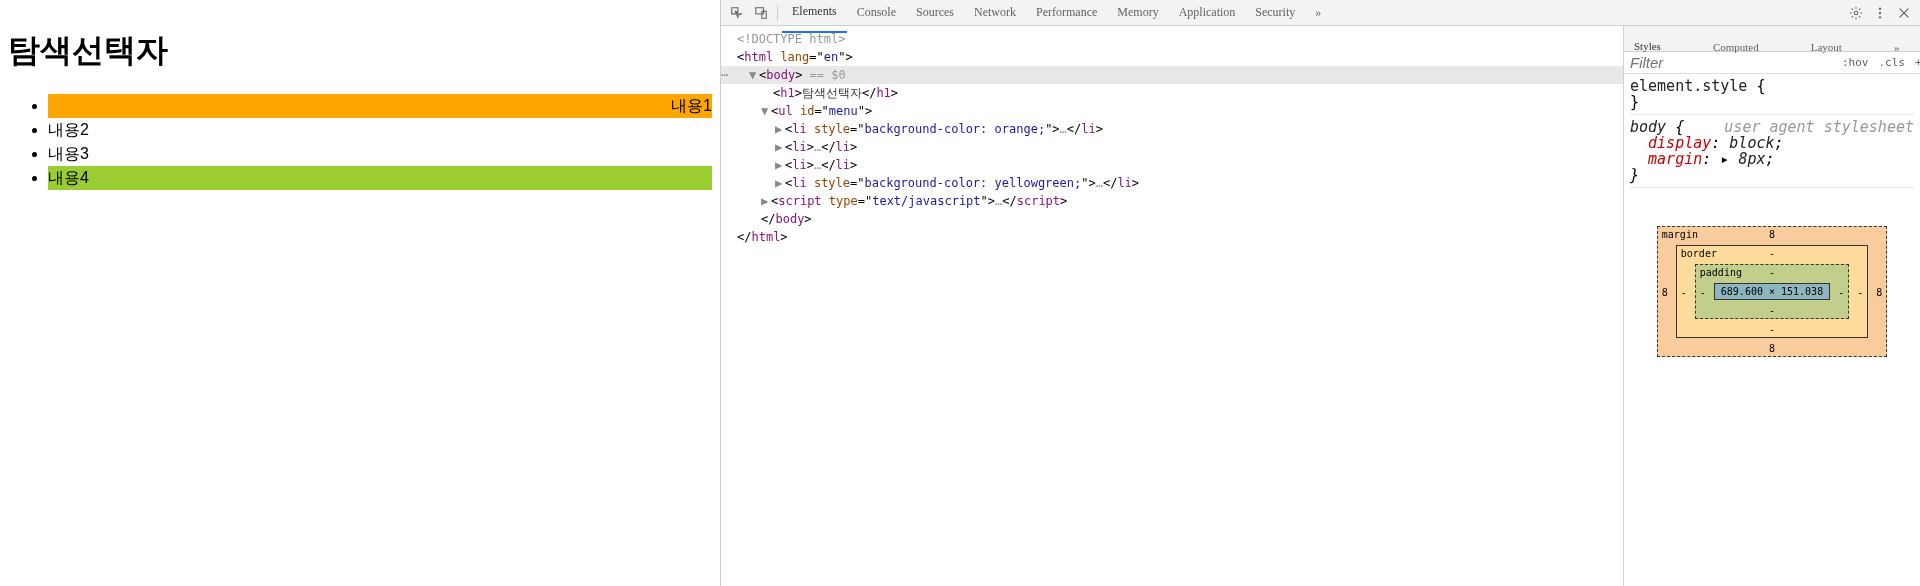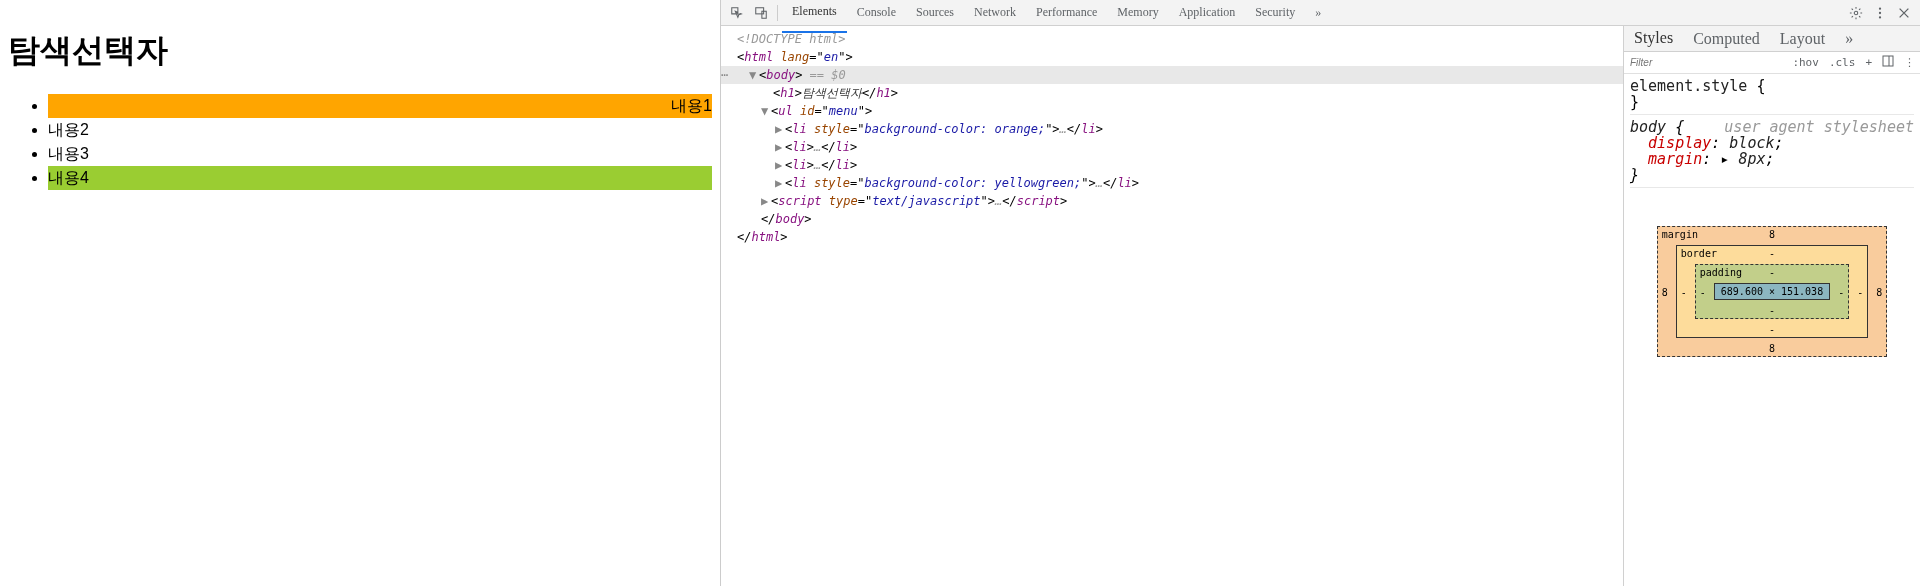--- a/index.html
+++ b/index.html
@@ -93,21 +93,20 @@
   flex: 1;
   font-family: Menlo, Consolas, monospace;
   font-size: 12px;
   line-height: 18px;
   padding: 4px 0;
   white-space: nowrap;
   overflow: hidden;
 }
 .dom-line {
   padding-left: 12px;
-  font-style: italic;
 }
 .dom-line.selected {
   background: #e8e8e8;
 }
 .tri {
   display: inline-block;
   width: 10px;
   color: #888;
 }
 .c-gray { color: #999; }
@@ -121,40 +120,41 @@
   position: relative;
 }
 .dom-dots {
   position: absolute;
   left: 0;
   color: #888;
 }
 
 .styles-tabs {
   display: flex;
-  align-items: center;
+  align-items: flex-start;
   height: 26px;
   border-bottom: 1px solid #d0d0d0;
   background: #f3f3f3;
-  font-size: 16px;
+  font-size: 11px;
   color: #5f6367;
+  gap: 32px;
 }
 .styles-filter {
   display: flex;
   align-items: center;
   height: 22px;
   border-bottom: 1px solid #e0e0e0;
   font-size: 11px;
 }
 .styles-filter input {
   border: none;
   outline: none;
   padding: 0 6px;
   flex: 1;
-  font-size: 10px;
+  font-size: 15px;
   color: #999;
   font-style: italic;
 }
 .styles-filter .btn {
   padding: 0 5px;
   font-family: monospace;
   color: #5f6367;
 }
 .styles-body {
   font-family: Menlo, Consolas, monospace;

